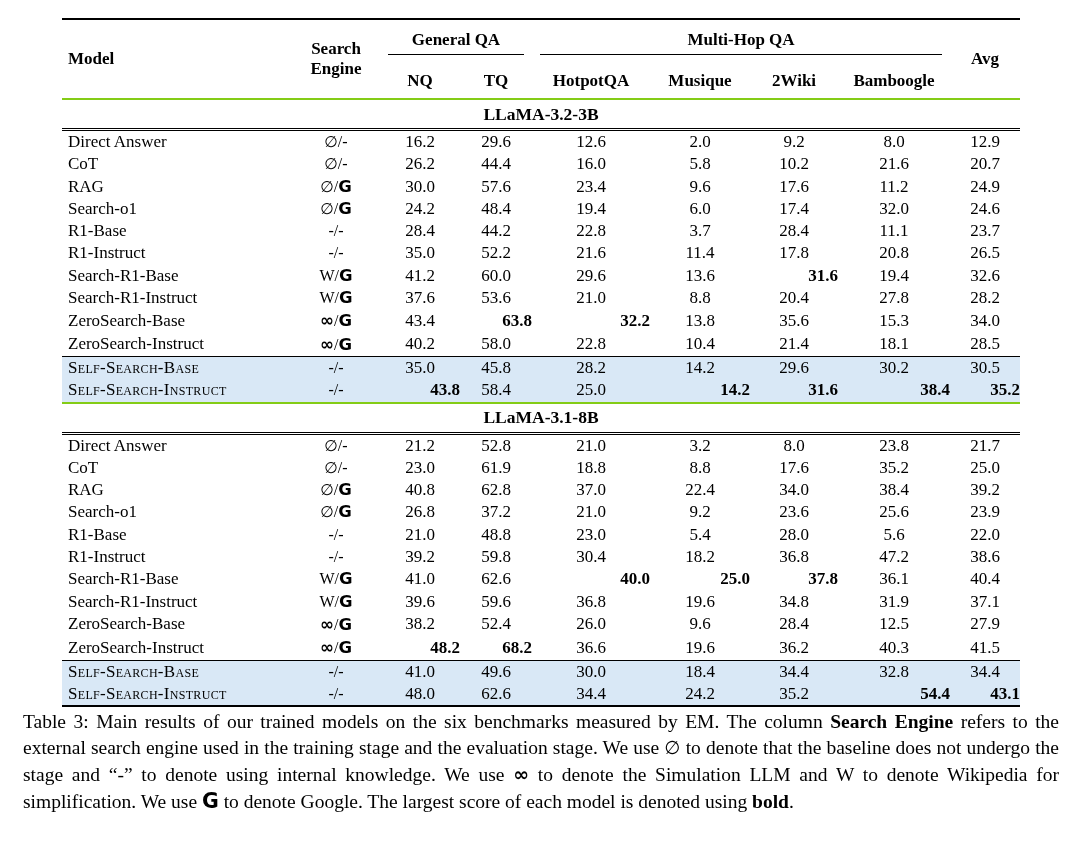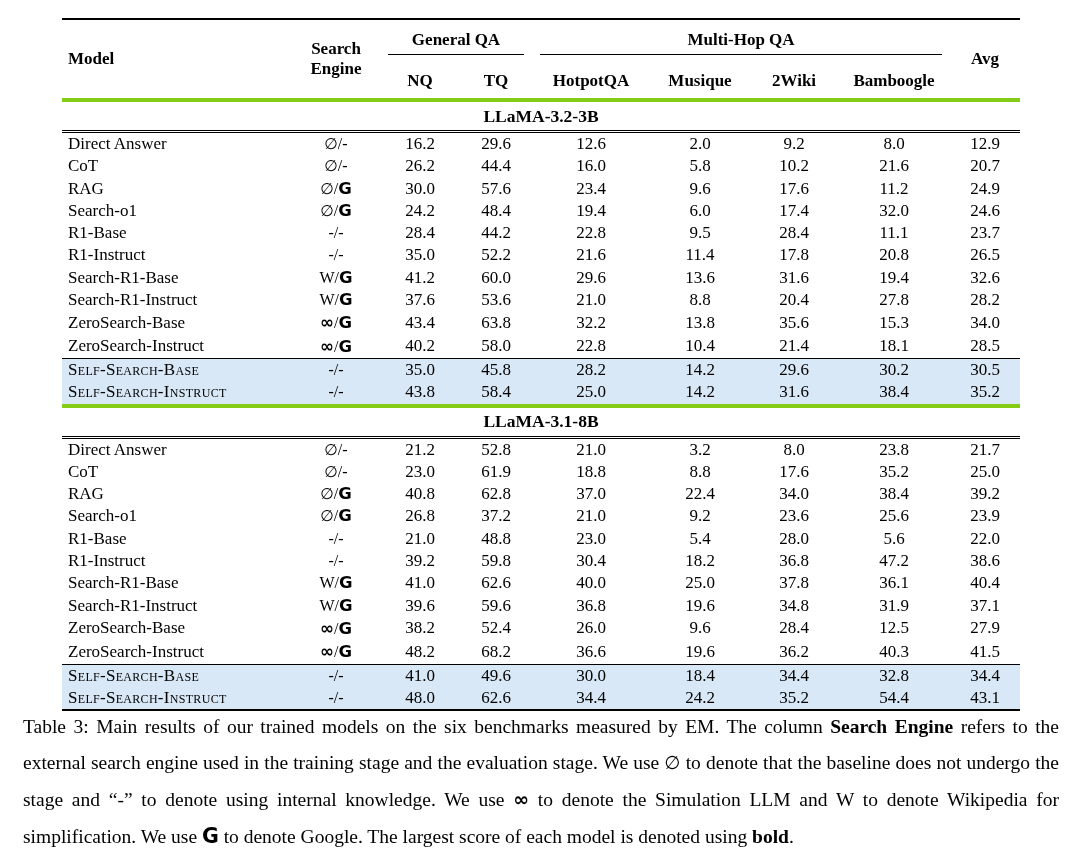--- a/index.html
+++ b/index.html
@@ -20,38 +20,38 @@
   thead th{font-weight:bold;}
   tr.h1 th{height:44px;vertical-align:middle;}
   th.model-h{text-align:left;padding-left:6px;vertical-align:middle;margin-left:16px;}
   th.engine-h{text-align:center;line-height:20px;vertical-align:middle;}
   th.avg-h{text-align:center;vertical-align:middle;}
   th.group{vertical-align:bottom;}
   .gwrap{margin:0 8px;border-bottom:1px solid #000;padding-bottom:4px;}
   tr.h2 th{height:34px;text-align:center;vertical-align:middle;margin-top:23px;}
 
   tr.section-row td{
-    border-top:4px solid #84cc16;border-bottom:3px double #000;
+    border-top:2px solid #84cc16;border-bottom:3px double #000;
     text-align:center;font-weight:bold;height:28px;font-size:17.5px;
   }
   tr.data-row td{height:22.3px;line-height:22.3px;}
   td.model{text-align:left;padding-left:6px;white-space:nowrap;}
   td.model.sc{font-variant:small-caps;letter-spacing:.3px;margin-left:8px;}
   td.engine{text-align:center;font-size:16px;white-space:nowrap;}
   td.engine .g{font-family:"DejaVu Sans","Liberation Sans",sans-serif;font-weight:700;font-size:16.5px;}
   td.engine .inf{font-family:"DejaVu Sans","Liberation Sans",sans-serif;font-weight:700;font-size:17px;}
   td.engine .empty{font-size:15.5px;}
   td.num{text-align:center;}
-  td.b{font-weight:normal;}
+  td.b{font-weight:bold;text-align:right;}
   tr.hl td{background:#d9e8f6;}
   tr.hl-first td{border-top:1px solid #000;}
 
   .caption{
     position:absolute;left:23px;top:709px;width:1036px;margin:0;
-    font-size:19.5px;line-height:36px;text-align:justify;
+    font-size:19.5px;line-height:26px;text-align:justify;
   }
   .seg-normal{}
   .seg-bold{font-weight:bold;}
   .seg-symbol{font-family:"DejaVu Sans","Liberation Sans",sans-serif;font-size:18.5px;}
   .seg-symbol-bold{font-family:"DejaVu Sans","Liberation Sans",sans-serif;font-weight:700;font-size:19px;}
   .seg-g-glyph{font-family:"DejaVu Sans","Liberation Sans",sans-serif;font-weight:700;font-size:20.5px;}
 </style>
 </head>
 <body>
 
@@ -137,21 +137,21 @@
           <td class="num">17.4</td>
           <td class="num">32.0</td>
           <td class="num">24.6</td>
         </tr>
         <tr class="data-row">
           <td class="model">R1-Base</td>
           <td class="engine">-/-</td>
           <td class="num">28.4</td>
           <td class="num">44.2</td>
           <td class="num">22.8</td>
-          <td class="num">9.5</td>
+          <td class="num">3.7</td>
           <td class="num">28.4</td>
           <td class="num">11.1</td>
           <td class="num">23.7</td>
         </tr>
         <tr class="data-row">
           <td class="model">R1-Instruct</td>
           <td class="engine">-/-</td>
           <td class="num">35.0</td>
           <td class="num">52.2</td>
           <td class="num">21.6</td>

